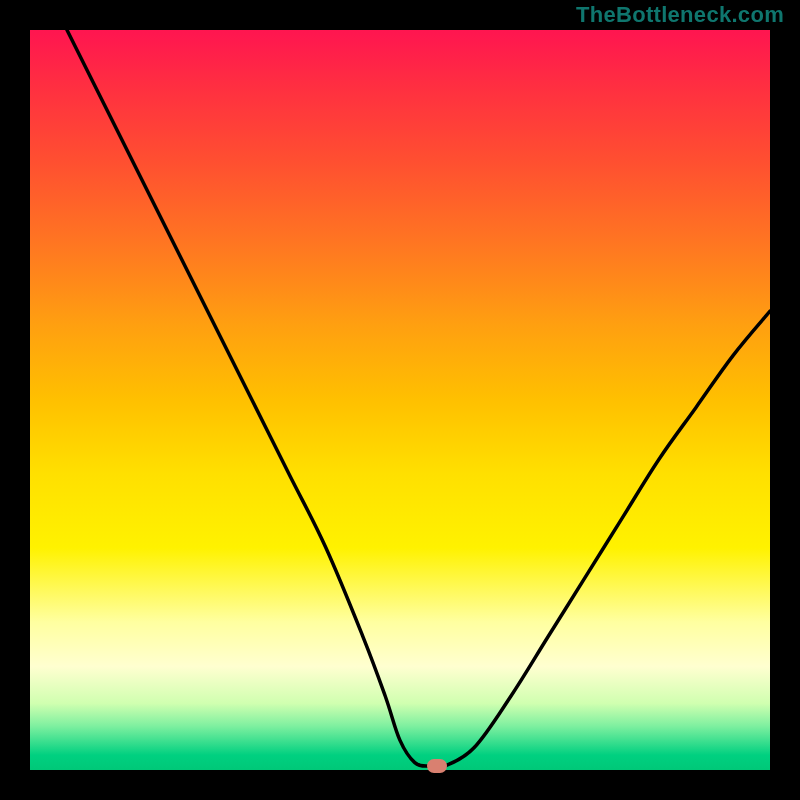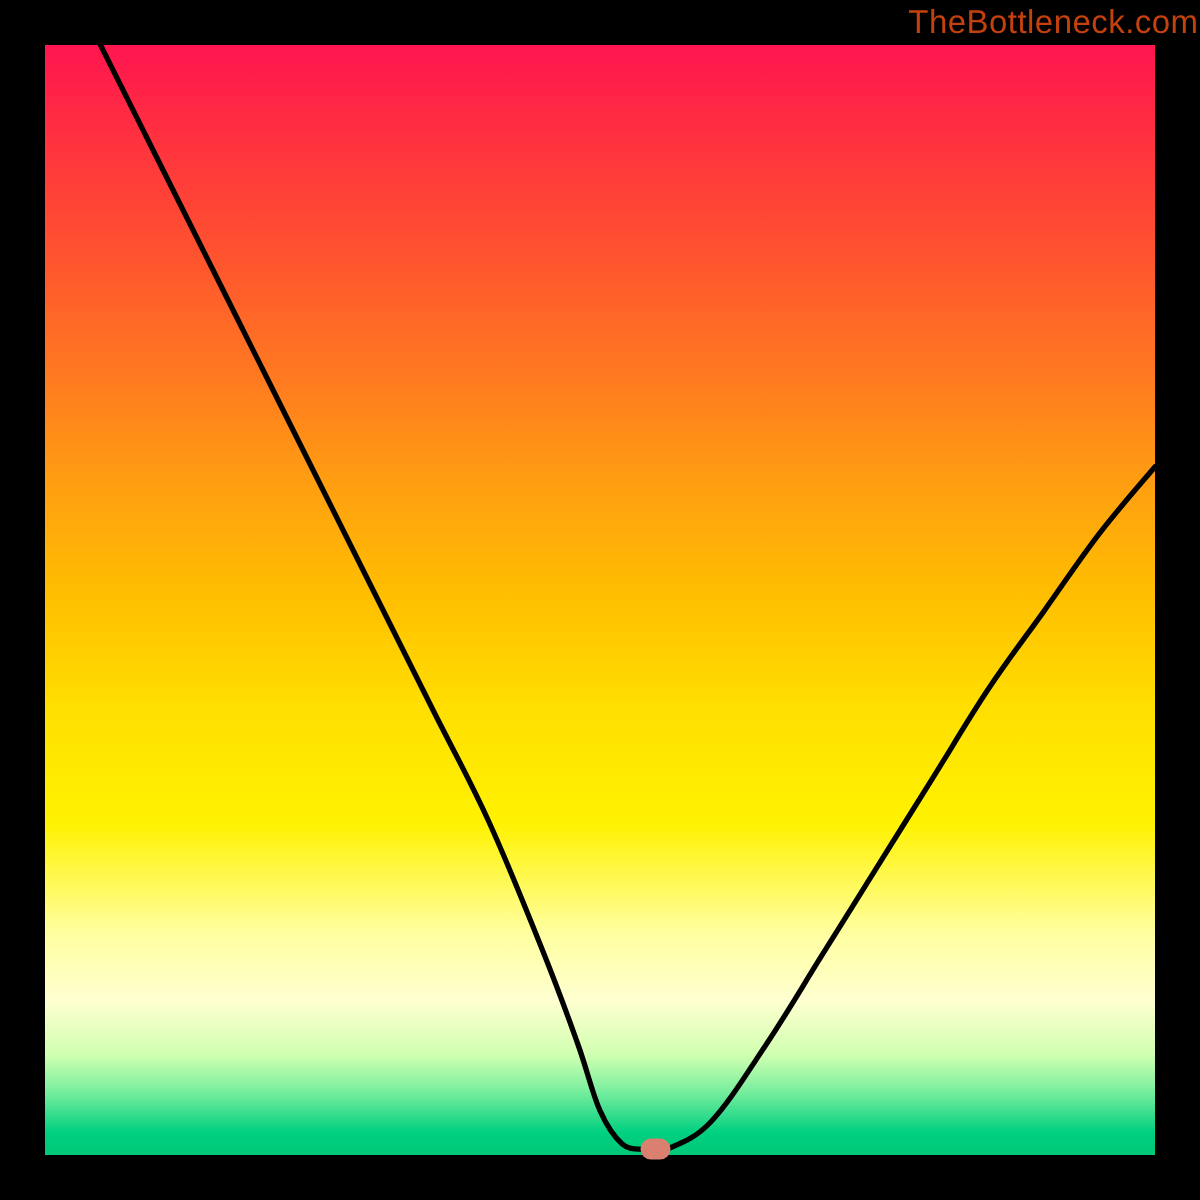--- a/index.html
+++ b/index.html
@@ -6,24 +6,24 @@
   body { background: #000; width: 800px; height: 800px; overflow: hidden; font-family: Arial, sans-serif; }
   .frame {
     position: relative;
     width: 800px;
     height: 800px;
     background: #000;
   }
   .watermark {
     position: absolute;
     top: 2px;
-    right: 1px;
-    color: #c2410c;
+    right: 16px;
+    color: #0f766e;
     font-size: 22px;
-    font-weight: 400;
+    font-weight: 700;
     letter-spacing: 0.3px;
     z-index: 5;
   }
   .plot-area {
     position: absolute;
     left: 30px;
     top: 30px;
     width: 740px;
     height: 740px;
     background: linear-gradient(to bottom,

